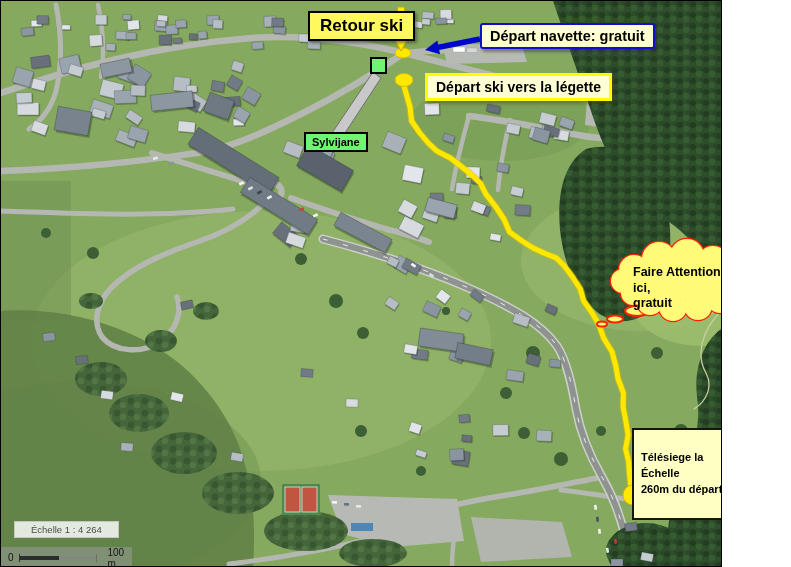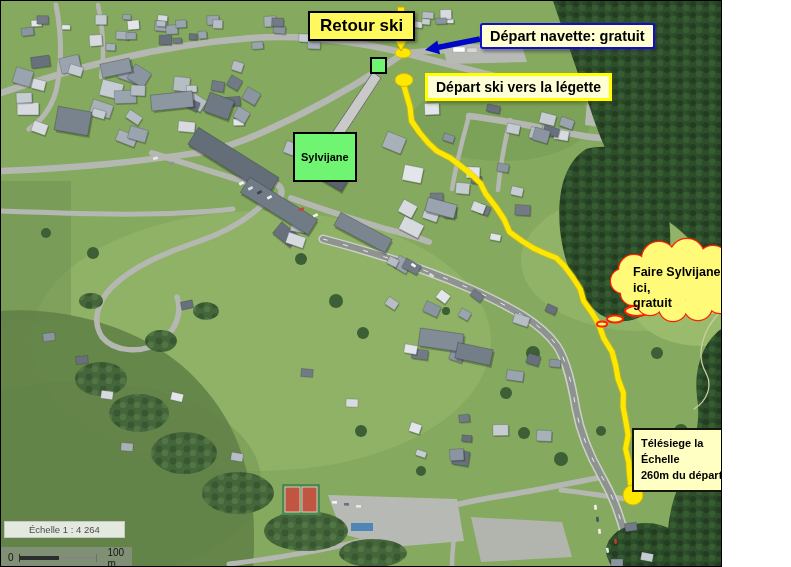--- a/index.html
+++ b/index.html
@@ -9,27 +9,27 @@
     font-family:"Liberation Sans", sans-serif;
   }
   svg.layer{position:absolute;left:0;top:0;display:block}
   .lbl{position:absolute;font-weight:700;color:#000;white-space:nowrap;z-index:5}
   .retour{left:307px;top:10px;font-size:17px;background:#FFF95E;border:2px solid #000;
           padding:3px 10px;box-shadow:2px 2px 3px rgba(50,50,50,.55)}
   .navette{left:479px;top:22px;font-size:14.5px;background:#FFFFD2;border:2px solid #0F0FCC;
           border-radius:3px;padding:3px 8px;box-shadow:2px 3px 3px rgba(45,45,70,.45)}
   .departski{left:424px;top:72px;font-size:14px;background:#FFFFD6;border:3px solid #FFFF00;
           padding:3px 8px;box-shadow:2px 3px 3px rgba(70,70,30,.45)}
-  .sylv{left:292px;top:131px;font-size:11px;background:#70F573;border:2px solid #000;padding:17px 6px}
+  .sylv{left:303px;top:131px;font-size:11px;background:#70F573;border:2px solid #000;padding:2px 6px}
   .tele{left:631px;top:427px;font-size:11px;background:#FFFFC4;border:2px solid #15150a;
-          padding:6px 7px;line-height:1.45}
+          padding:20px 7px;line-height:1.45}
   .warningtext{position:absolute;left:632px;top:264px;font-size:12.5px;font-weight:700;
           line-height:1.25;color:#000;z-index:5}
-  .echelle{position:absolute;left:3px;top:520px;font-size:9.5px;color:#4c4c4c;z-index:5;
-          background:rgba(255,255,255,.82);padding:2px 24px;border:1px solid rgba(190,190,190,.8)}
+  .echelle{position:absolute;left:13px;top:520px;font-size:9.5px;color:#4c4c4c;z-index:5;
+          background:rgba(255,255,255,.82);padding:2px 16px;border:1px solid rgba(190,190,190,.8)}
   .scalebar{position:absolute;left:0;top:546px;width:131px;height:21px;z-index:5;
           background:rgba(148,152,146,.6);font-size:10px;color:#151515;
           display:flex;align-items:center}
   .scalebar .z{margin-left:7px}
   .scalebar .m{margin-left:20px}
   .bar{position:relative;width:78px;height:8px;margin-left:5px}
   .bar::before,.bar::after{content:"";position:absolute;top:0;width:1px;height:8px;background:#2d2d2d}
   .bar::before{left:0}
   .bar::after{left:77px;background:#6e6e6e}
   .seg-dark{position:absolute;left:0;top:2.5px;width:40px;height:3.5px;background:#2d2d2d}
@@ -790,21 +790,21 @@
 
   <div class="lbl retour">Retour ski</div>
 
   <div class="lbl departski">Départ ski vers la légette</div>
 
   <div class="lbl navette">Départ navette: gratuit</div>
 
   <div class="lbl sylv">Sylvijane</div>
 
   <div class="warningtext">
-    <div>Faire Sylvijane ici,</div>
+    <div>Faire Attention ici,</div>
     <div>gratuit</div>
   </div>
 
   <div class="lbl tele">
     <div>Télésiege la</div>
     <div>Échelle</div>
     <div>260m du départ</div>
   </div>
 
   <div class="echelle">Échelle 1 : 4 264</div>

